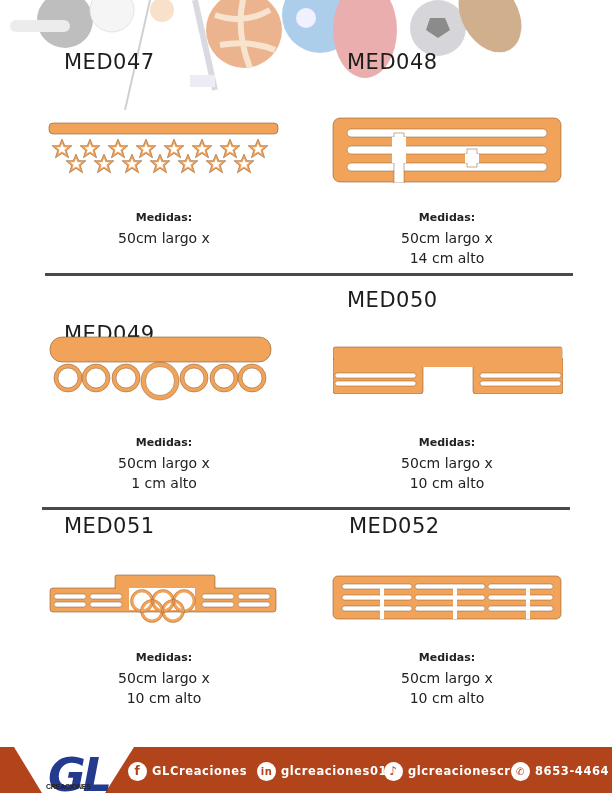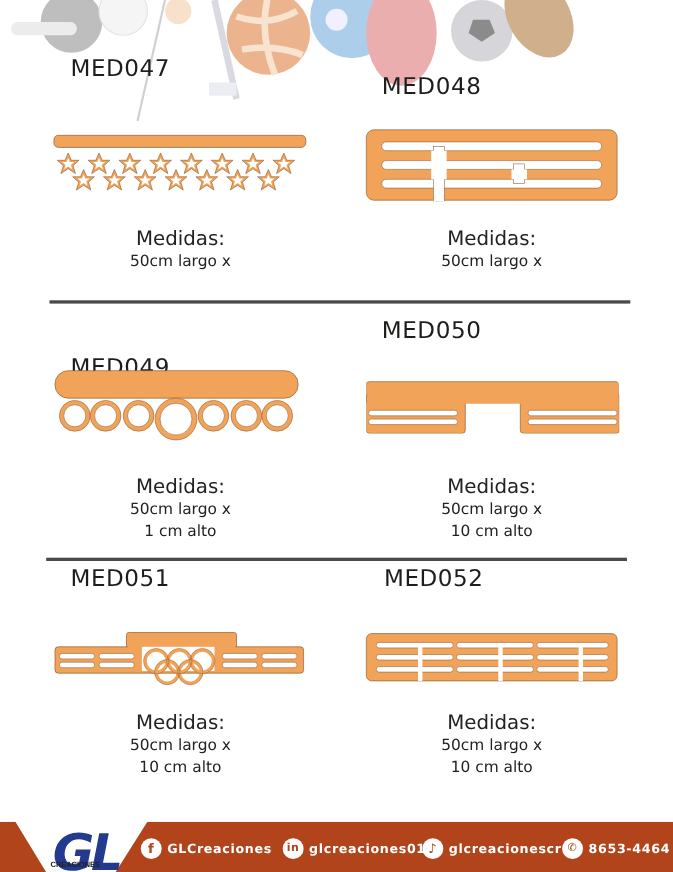--- a/index.html
+++ b/index.html
@@ -1,20 +1,20 @@
 <!DOCTYPE html>
 <html><head>
 <meta charset="utf-8">
 <style>
   html,body{margin:0;padding:0;}
   body{width:612px;height:793px;position:relative;overflow:hidden;background:#ffffff;font-family:"Liberation Sans",sans-serif;color:#222;}
   .bg-art{position:absolute;left:0;top:0;width:612px;height:110px;}
   .code{position:absolute;font-size:21px;color:#1d1d1b;letter-spacing:0.5px;text-align:left;width:200px;font-family:"DejaVu Sans",sans-serif;font-weight:normal;}
   .spec{position:absolute;width:200px;text-align:center;font-size:14px;line-height:20px;color:#222;font-family:"DejaVu Sans",sans-serif;}
-  .spec .t{font-weight:normal;font-size:18px;}
+  .spec .t{font-weight:bold;font-size:11px;}
   .rule{position:absolute;height:3px;background:#4a4a4a;}
   .shape{position:absolute;}
   .footer{position:absolute;left:0;top:747px;width:612px;height:46px;}
   .social{position:absolute;top:761px;height:20px;display:flex;align-items:center;color:#fff;font-size:11.5px;font-weight:bold;letter-spacing:0.6px;font-family:"DejaVu Sans",sans-serif;}
   .social .ic{width:19px;height:19px;border-radius:50%;background:#fff;display:flex;align-items:center;justify-content:center;margin-right:5px;color:#b1441b;font-size:12px;font-weight:bold;}
 </style>
 </head>
 <body>
 
 <svg class="bg-art" viewBox="0 0 612 110">
@@ -33,21 +33,21 @@
     <circle cx="320" cy="15" r="38" fill="#9fc6e8"></circle>
     <circle cx="306" cy="18" r="10" fill="#eef"></circle>
     <ellipse cx="365" cy="30" rx="32" ry="48" fill="#e8a0a0"></ellipse>
     <circle cx="438" cy="28" r="28" fill="#cfcfd4"></circle>
     <polygon points="430,18 445,18 450,30 438,38 426,30" fill="#777"></polygon>
     <ellipse cx="490" cy="15" rx="28" ry="40" fill="#c8a27a" transform="rotate(-30 490 15)"></ellipse>
   </g>
 </svg>
 
 <div class="code" style="left:64px;top:50px;">MED047</div>
-<div class="code" style="left:347px;top:50px;margin-top:16px;">MED048</div>
+<div class="code" style="left:347px;top:50px;">MED048</div>
 
 <svg class="shape" style="left:48px;top:118px;" width="232" height="62" viewBox="0 0 232 62">
   <rect x="1" y="5" width="229" height="11" rx="4" fill="#f2a35a" stroke="#8a5a2e" stroke-width="0.6"></rect>
   <g fill="#f2a35a" stroke="#8a5a2e" stroke-width="0.5">
     <g id="s1">
         <polygon points="0,-9 2.6,-3 9,-3 4,1.5 6,8 0,4 -6,8 -4,1.5 -9,-3 -2.6,-3" transform="translate(14,31) scale(1.1)"></polygon>
       </g>
     <polygon points="0,-9 2.6,-3 9,-3 4,1.5 6,8 0,4 -6,8 -4,1.5 -9,-3 -2.6,-3" transform="translate(42,31) scale(1.1)"></polygon>
     <polygon points="0,-9 2.6,-3 9,-3 4,1.5 6,8 0,4 -6,8 -4,1.5 -9,-3 -2.6,-3" transform="translate(70,31) scale(1.1)"></polygon>
     <polygon points="0,-9 2.6,-3 9,-3 4,1.5 6,8 0,4 -6,8 -4,1.5 -9,-3 -2.6,-3" transform="translate(98,31) scale(1.1)"></polygon>
@@ -95,20 +95,21 @@
   <rect x="133" y="37" width="14" height="9" fill="#fff"></rect>
 </svg>
 
 <div class="spec" style="left:64px;top:208px;">
   <div class="t">Medidas:</div>
   <div>50cm largo x</div>
 </div>
 <div class="spec" style="left:347px;top:208px;">
   <div class="t">Medidas:</div>
   <div>50cm largo x</div>
+  <div>14 cm alto</div>
 </div>
 
 <div class="rule" style="left:45px;top:273px;width:528px;"></div>
 
 <div class="code" style="left:64px;top:288px;margin-top:34px;">MED049</div>
 <div class="code" style="left:347px;top:288px;">MED050</div>
 
 <svg class="shape" style="left:48px;top:335px;" width="225" height="68" viewBox="0 0 225 68">
   <rect x="2" y="2" width="221" height="25" rx="12" fill="#f2a35a" stroke="#8a5a2e" stroke-width="0.6"></rect>
   <g fill="#f2a35a" stroke="#8a5a2e" stroke-width="0.5">

